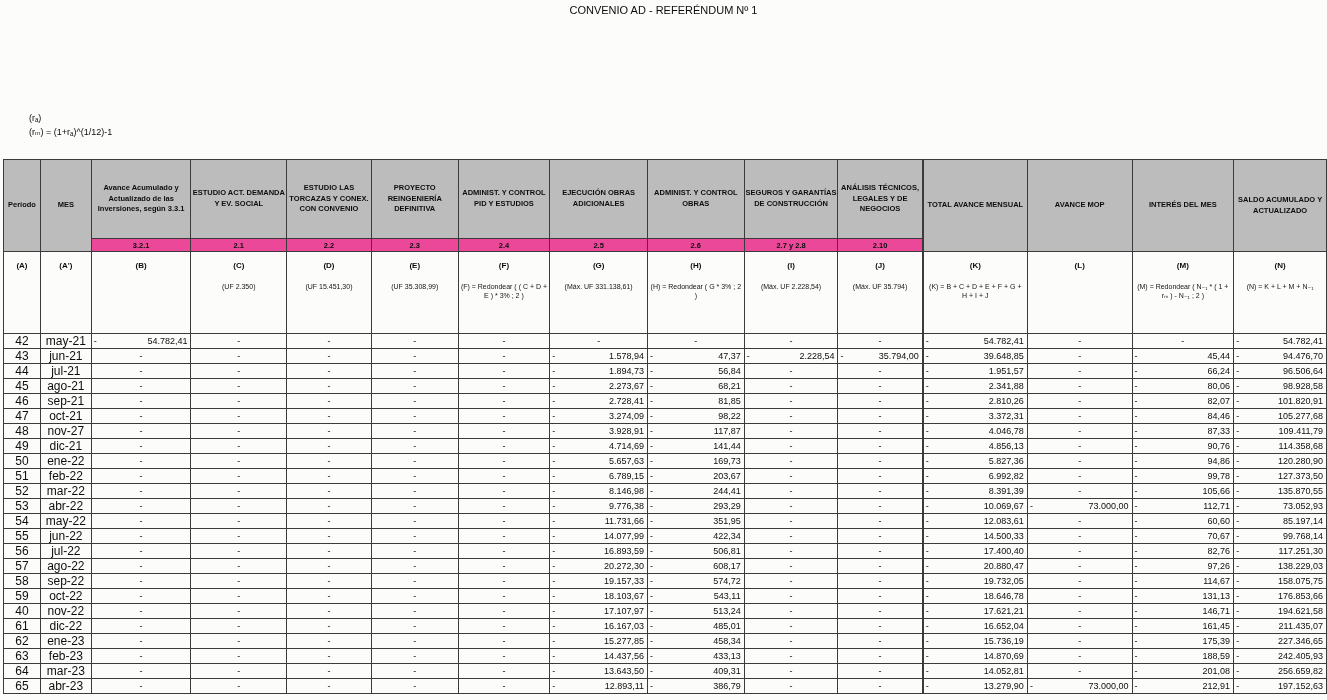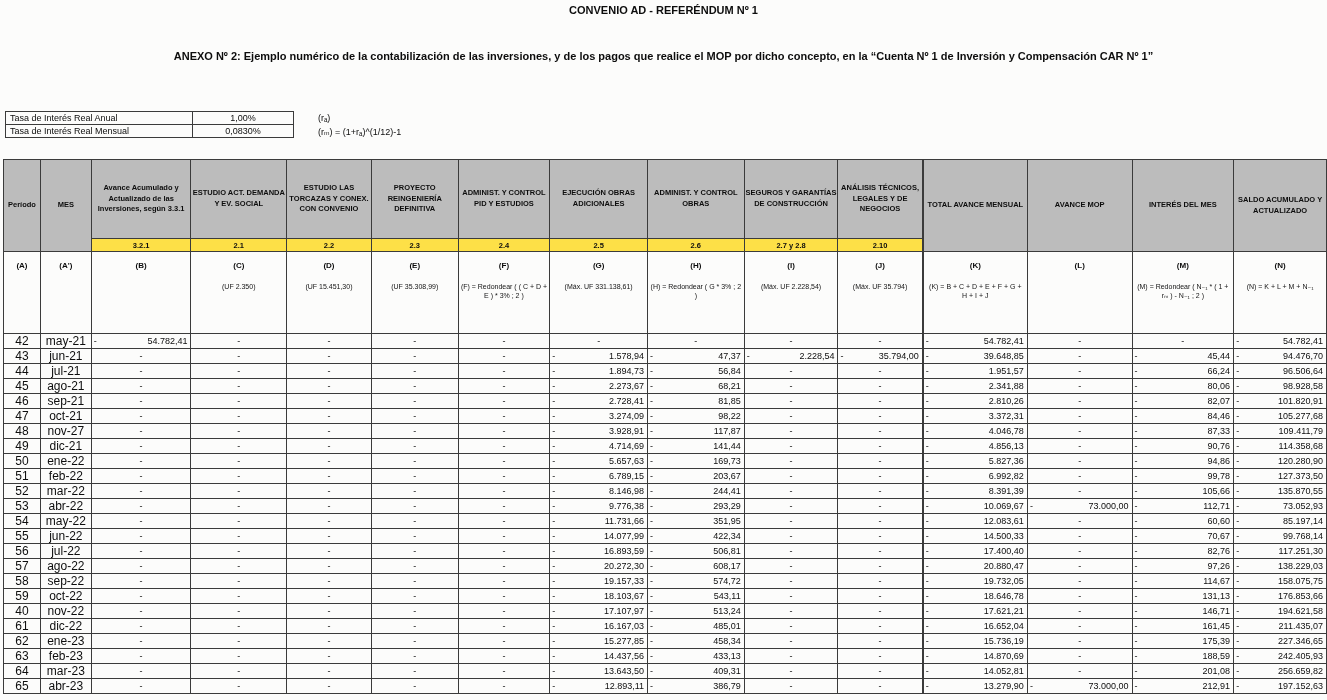--- a/index.html
+++ b/index.html
@@ -3,21 +3,21 @@
 <meta charset="utf-8">
 <style>
   html,body{margin:0;padding:0;background:#ffffff;}
   .page{
     position:relative;width:1327px;height:700px;overflow:hidden;
     background:#fcfcfb;color:#0d0d0d;
     font-family:"Liberation Sans","DejaVu Sans",sans-serif;
   }
   
   .titles{position:absolute;top:3px;left:0;width:100%;text-align:center;}
-  .title-line{font-size:11px;font-weight:bold;line-height:15px;white-space:nowrap;}
+  .title-line{font-size:11px;font-weight:normal;line-height:15px;white-space:nowrap;}
   .subtitle{
     position:absolute;top:50px;left:0;width:100%;text-align:center;
     font-size:11px;font-weight:bold;white-space:nowrap;
   }
   
   .rates{position:absolute;top:111px;left:5px;display:flex;align-items:flex-start;}
   .rates-table{border-collapse:collapse;}
   .rates-table td{
     border:1px solid #3b3b3b;height:12px;font-size:9px;padding:0 4px;
     background:#fcfcfb;
@@ -34,21 +34,21 @@
   }
   tr.hrow1{height:79px;}
   tr.hrow2{height:13px;}
   tr.hrow3{height:82px;}
   tr.drow{height:14px;}
   th.group{
     background:#bcbcbc;font-size:7.5px;font-weight:bold;text-align:center;
     vertical-align:middle;line-height:1.45;padding:2px 3px;
   }
   th.sub{
-    background:#fde047;font-size:7.5px;font-weight:bold;text-align:center;
+    background:#ec4899;font-size:7.5px;font-weight:bold;text-align:center;
     vertical-align:middle;
   }
   td.letcell{vertical-align:top;text-align:center;background:#fcfcfb;}
   .letter{font-size:8px;font-weight:bold;margin-top:9px;}
   .note{font-size:7px;line-height:1.35;margin-top:12px;padding:0 2px;color:#141414;}
   td.center{font-size:12px;text-align:center;vertical-align:middle;}
   td.zero{font-size:9px;text-align:center;vertical-align:middle;}
   td.val{font-size:9px;vertical-align:middle;}
   td.val .inner{display:flex;justify-content:space-between;align-items:center;padding:0 3px 0 2px;}
   td.val .d{font-size:9px;}
@@ -56,35 +56,22 @@
 </style>
 </head>
 <body>
 
 <div class="page">
 
   <div class="titles">
     <div class="title-line">CONVENIO AD - REFERÉNDUM Nº 1</div>
   </div>
 
-  <div class="subtitle">ANEXO Nº 2: Ejemplo numérico de la contabilización de las inversiones, y de los pagos que realice el MOP por dicho concepto, en la “Cuenta Nº 1 de Inversión y Compensación CAR Nº 1”</div>
 
   <div class="rates">
-    <table class="rates-table">
-      <tbody>
-          <tr>
-        <td class="rlabel">Tasa de Interés Real Anual</td>
-        <td class="rvalue">1,00%</td>
-      </tr>
-      <tr>
-        <td class="rlabel">Tasa de Interés Real Mensual</td>
-        <td class="rvalue">0,0830%</td>
-      </tr>
-    </tbody>
-      </table>
     <div class="rate-notes">
       <div class="rate-note">(rₐ)</div>
       <div class="rate-note">(rₘ) = (1+rₐ)^(1/12)-1</div>
     </div>
   </div>
 
   <div class="main-wrap">
     <table class="main" id="main-table">
         <colgroup>
           <col style="width: 37px;">

